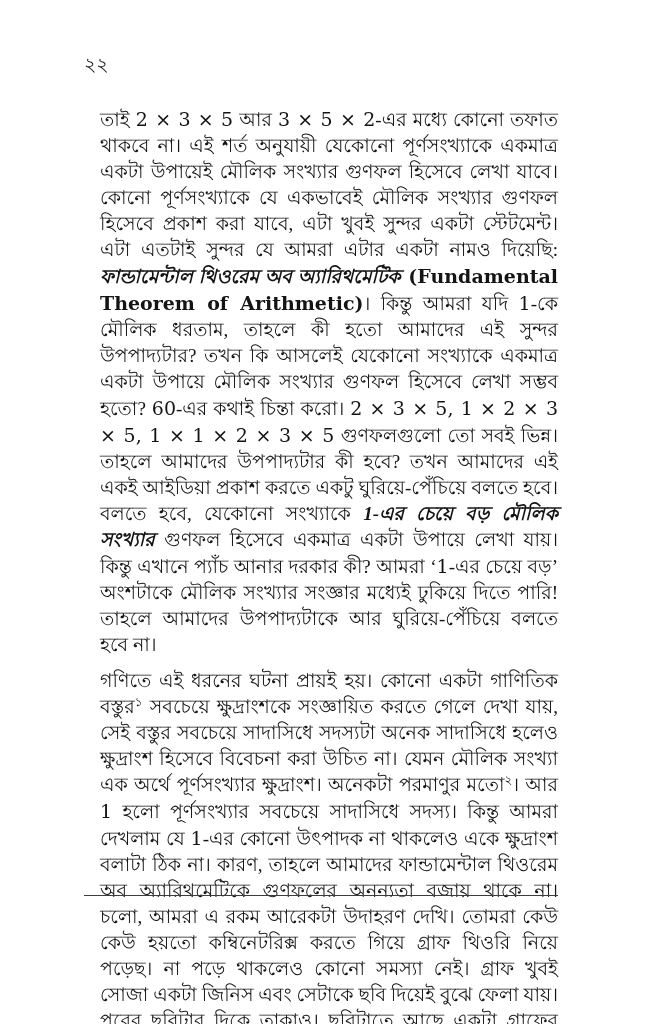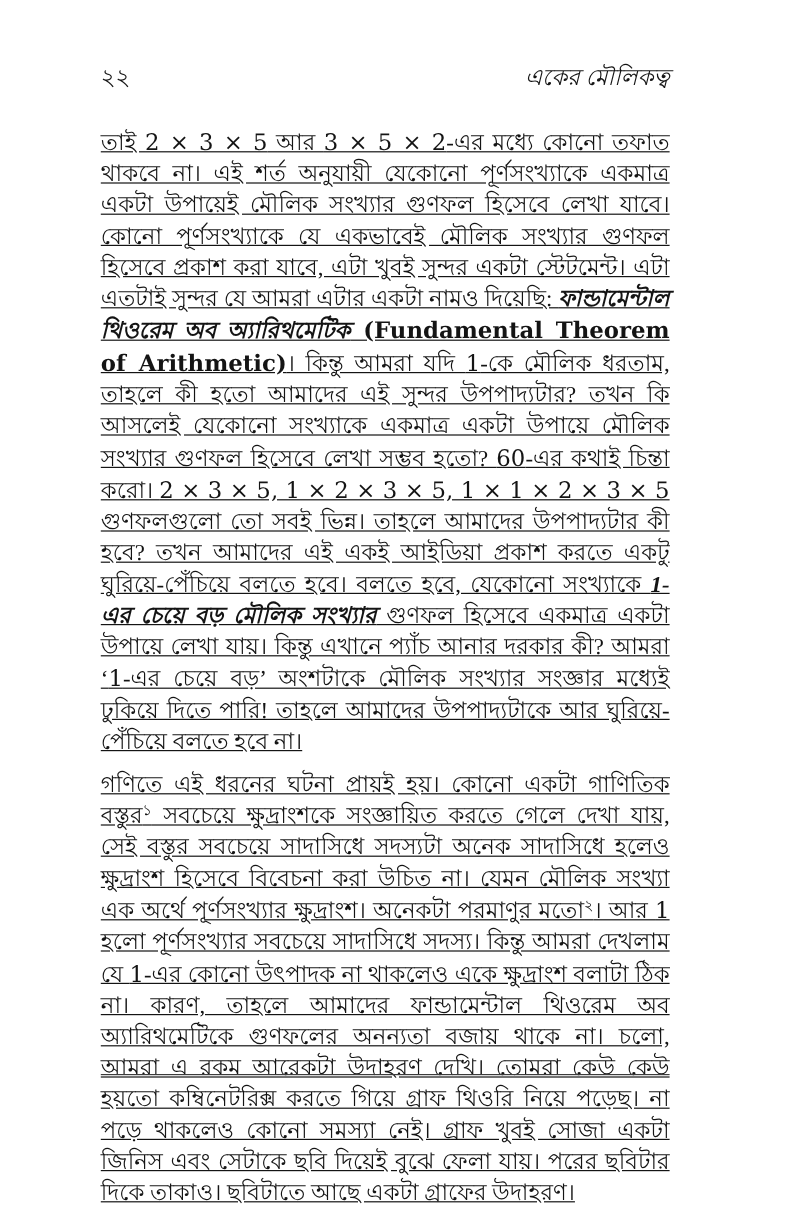--- a/index.html
+++ b/index.html
@@ -16,21 +16,21 @@
     display:flex;justify-content:space-between;align-items:baseline;
     font-size:19px;
   }
   .page-number{font-style:normal;}
   .running-title{font-style:italic;}
   .body-text{
     position:absolute;top:106px;left:84px;right:83px;
     font-size:19px;line-height:26px;
     text-align:justify;
   }
-  .para{margin:0 0 10px 0;text-decoration:underline;}
+  .para{margin:0 0 10px 16px;}
   .r-bi{font-weight:700;font-style:italic;}
   .r-math{font-family:"DejaVu Serif",serif;}
   .r-blatin{font-family:"DejaVu Serif",serif;font-weight:700;}
   .r-sup{font-size:12px;line-height:0;vertical-align:7px;}
   .footnote-area{
     position:absolute;left:84px;right:83px;top:895px;
   }
   .fnrule{
     height:0;border-top:1.6px solid #3c3c3c;margin:0 0 7px 0;
   }
@@ -39,21 +39,20 @@
   }
   .footnote .r-sup{font-size:10px;vertical-align:5px;}
 </style>
 </head>
 <body>
 
 <div class="page">
 
   <header class="page-header">
     <span class="page-number">২২</span>
-    <span class="running-title">একের মৌলিকত্ব</span>
   </header>
 
   <main class="body-text">
 
   <p class="para"><span>তাই </span><span class="r-math">2 × 3 × 5</span><span> আর </span><span class="r-math">3 × 5 × 2</span><span>-এর মধ্যে কোনো তফাত থাকবে না। এই শর্ত অনুযায়ী যেকোনো পূর্ণসংখ্যাকে একমাত্র একটা উপায়েই মৌলিক সংখ্যার গুণফল হিসেবে লেখা যাবে। কোনো পূর্ণসংখ্যাকে যে একভাবেই মৌলিক সংখ্যার গুণফল হিসেবে প্রকাশ করা যাবে, এটা খুবই সুন্দর একটা স্টেটমেন্ট। এটা এতটাই সুন্দর যে আমরা এটার একটা নামও দিয়েছি: </span><span class="r-bi">ফান্ডামেন্টাল থিওরেম অব অ্যারিথমেটিক</span><span class="r-blatin"> (Fundamental Theorem of Arithmetic)</span><span>। কিন্তু আমরা যদি </span><span class="r-math">1</span><span>-কে মৌলিক ধরতাম, তাহলে কী হতো আমাদের এই সুন্দর উপপাদ্যটার? তখন কি আসলেই যেকোনো সংখ্যাকে একমাত্র একটা উপায়ে মৌলিক সংখ্যার গুণফল হিসেবে লেখা সম্ভব হতো? </span><span class="r-math">60</span><span>-এর কথাই চিন্তা করো। </span><span class="r-math">2 × 3 × 5, 1 × 2 × 3 × 5, 1 × 1 × 2 × 3 × 5</span><span> গুণফলগুলো তো সবই ভিন্ন। তাহলে আমাদের উপপাদ্যটার কী হবে? তখন আমাদের এই একই আইডিয়া প্রকাশ করতে একটু ঘুরিয়ে-পেঁচিয়ে বলতে হবে। বলতে হবে, যেকোনো সংখ্যাকে </span><span class="r-bi">1-এর চেয়ে বড় মৌলিক সংখ্যার</span><span> গুণফল হিসেবে একমাত্র একটা উপায়ে লেখা যায়। কিন্তু এখানে প্যাঁচ আনার দরকার কী? আমরা ‘</span><span class="r-math">1</span><span>-এর চেয়ে বড়’ অংশটাকে মৌলিক সংখ্যার সংজ্ঞার মধ্যেই ঢুকিয়ে দিতে পারি! তাহলে আমাদের উপপাদ্যটাকে আর ঘুরিয়ে-পেঁচিয়ে বলতে হবে না।</span></p>
       <p class="para"><span>গণিতে এই ধরনের ঘটনা প্রায়ই হয়। কোনো একটা গাণিতিক বস্তুর</span><span class="r-sup">১</span><span> সবচেয়ে ক্ষুদ্রাংশকে সংজ্ঞায়িত করতে গেলে দেখা যায়, সেই বস্তুর সবচেয়ে সাদাসিধে সদস্যটা অনেক সাদাসিধে হলেও ক্ষুদ্রাংশ হিসেবে বিবেচনা করা উচিত না। যেমন মৌলিক সংখ্যা এক অর্থে পূর্ণসংখ্যার ক্ষুদ্রাংশ। অনেকটা পরমাণুর মতো</span><span class="r-sup">২</span><span>। আর </span><span class="r-math">1</span><span> হলো পূর্ণসংখ্যার সবচেয়ে সাদাসিধে সদস্য। কিন্তু আমরা দেখলাম যে </span><span class="r-math">1</span><span>-এর কোনো উৎপাদক না থাকলেও একে ক্ষুদ্রাংশ বলাটা ঠিক না। কারণ, তাহলে আমাদের ফান্ডামেন্টাল থিওরেম অব অ্যারিথমেটিকে গুণফলের অনন্যতা বজায় থাকে না। চলো, আমরা এ রকম আরেকটা উদাহরণ দেখি। তোমরা কেউ কেউ হয়তো কম্বিনেটরিক্স করতে গিয়ে গ্রাফ থিওরি নিয়ে পড়েছ। না পড়ে থাকলেও কোনো সমস্যা নেই। গ্রাফ খুবই সোজা একটা জিনিস এবং সেটাকে ছবি দিয়েই বুঝে ফেলা যায়। পরের ছবিটার দিকে তাকাও। ছবিটাতে আছে একটা গ্রাফের উদাহরণ।</span></p>
     </main>
 
   <footer class="footnote-area">
     <div class="fnrule"></div>

